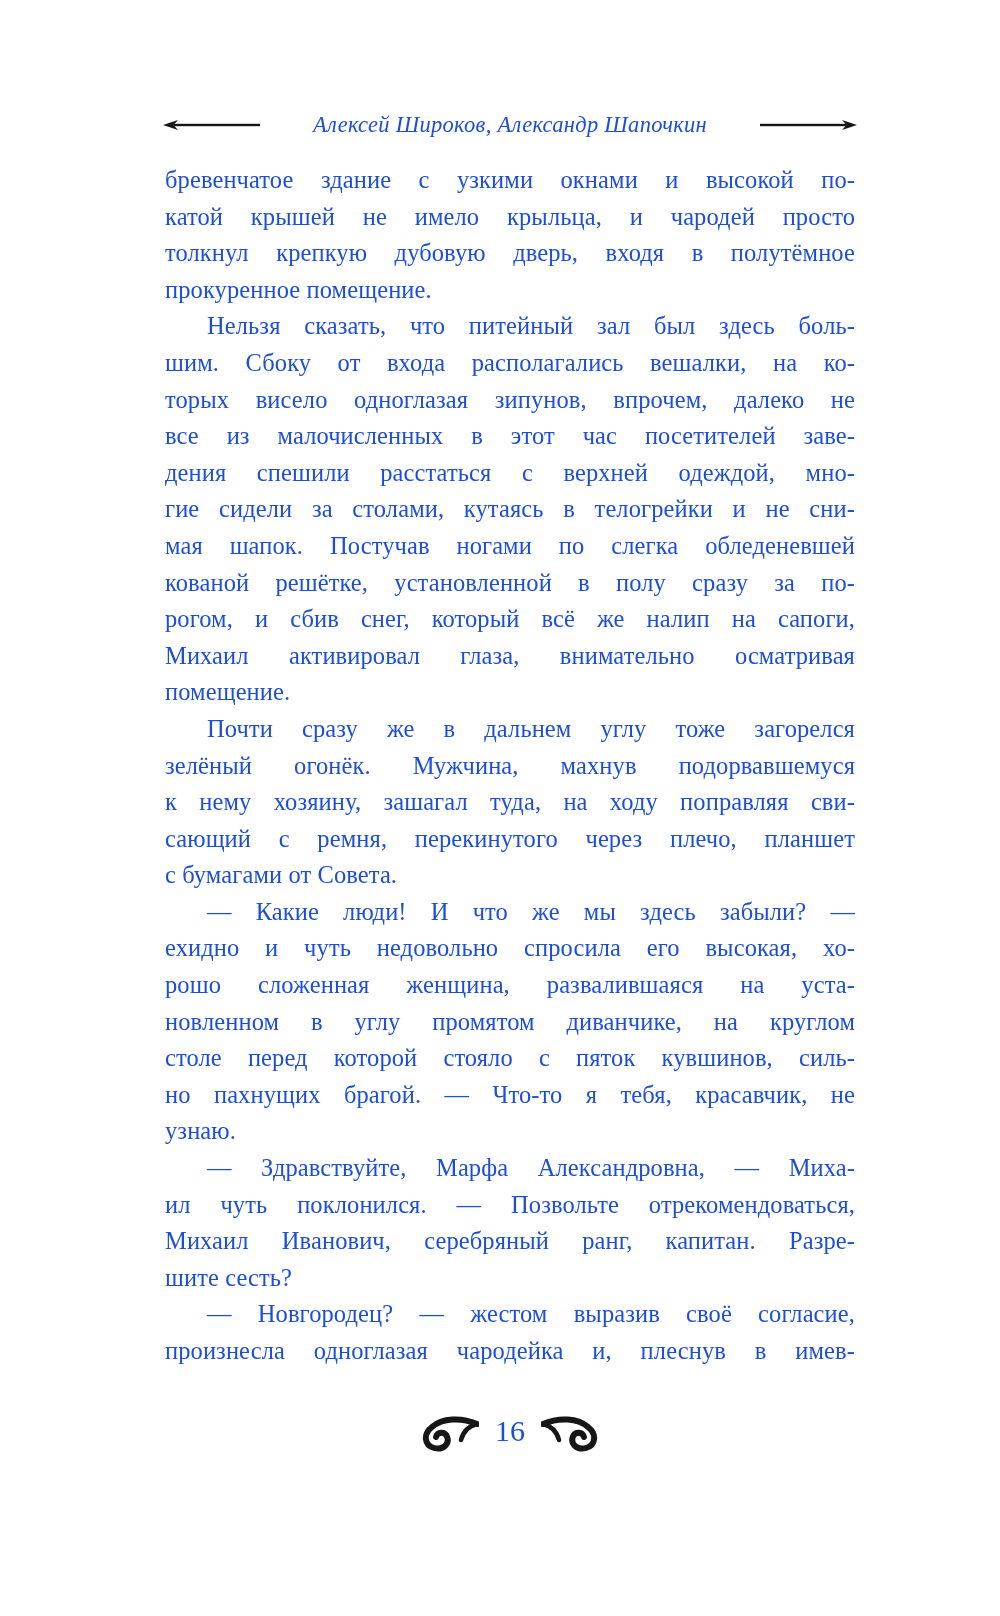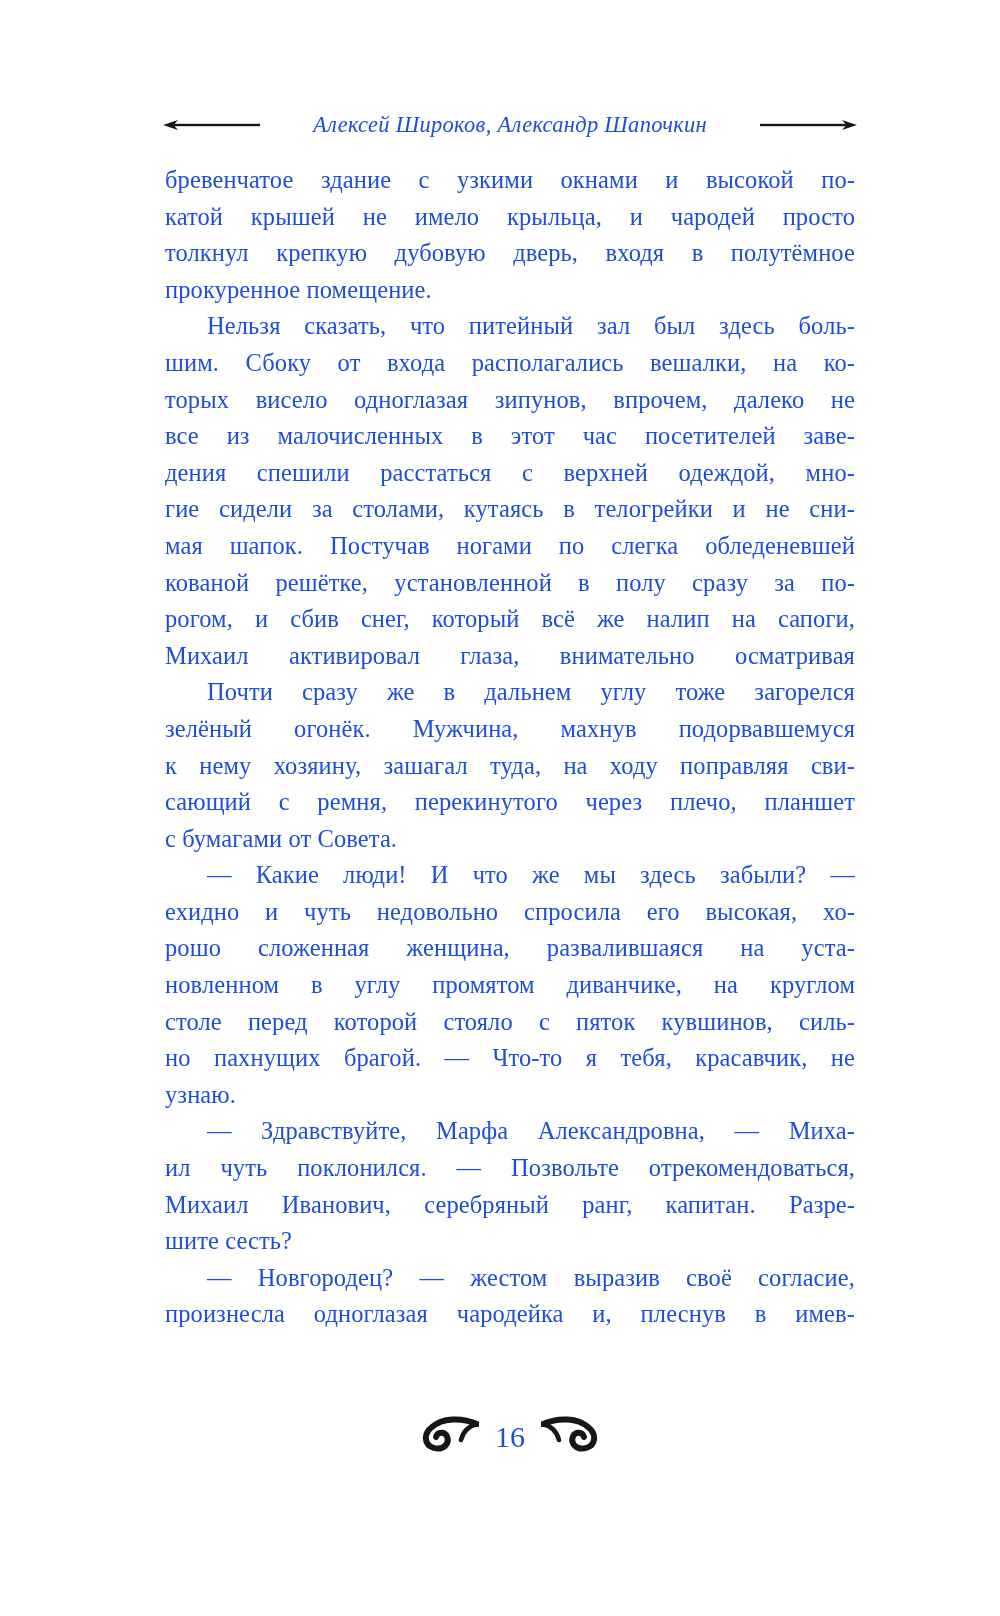--- a/index.html
+++ b/index.html
@@ -48,21 +48,21 @@
     overflow: hidden;
   }
   .line.indent { padding-left: 42px; }
   .line.paragraph-end { text-align-last: left; }
   .footer {
     position: absolute;
     top: 1416px;
     left: 165px;
     width: 690px;
     display: flex;
-    align-items: flex-end;
+    align-items: flex-start;
     justify-content: center;
     gap: 14px;
   }
   .page-number {
     font-size: 30px;
     line-height: 1;
     padding: 0 2px;
   }
   .ornament { display: block; }
   .ornament.mirrored { transform: scaleX(-1); }
@@ -95,20 +95,21 @@
         <div class="line indent">Нельзя сказать, что питейный зал был здесь боль-</div>
         <div class="line">шим. Сбоку от входа располагались вешалки, на ко-</div>
         <div class="line">торых висело одноглазая зипунов, впрочем, далеко не</div>
         <div class="line">все из малочисленных в этот час посетителей заве-</div>
         <div class="line">дения спешили расстаться с верхней одеждой, мно-</div>
         <div class="line">гие сидели за столами, кутаясь в телогрейки и не сни-</div>
         <div class="line">мая шапок. Постучав ногами по слегка обледеневшей</div>
         <div class="line">кованой решётке, установленной в полу сразу за по-</div>
         <div class="line">рогом, и сбив снег, который всё же налип на сапоги,</div>
         <div class="line">Михаил активировал глаза, внимательно осматривая</div>
+        <div class="line paragraph-end">помещение.</div>
       </div>
       <div class="paragraph">
         <div class="line indent">Почти сразу же в дальнем углу тоже загорелся</div>
         <div class="line">зелёный огонёк. Мужчина, махнув подорвавшемуся</div>
         <div class="line">к нему хозяину, зашагал туда, на ходу поправляя сви-</div>
         <div class="line">сающий с ремня, перекинутого через плечо, планшет</div>
         <div class="line paragraph-end">с бумагами от Совета.</div>
       </div>
       <div class="paragraph">
         <div class="line indent">— Какие люди! И что же мы здесь забыли? —</div>

